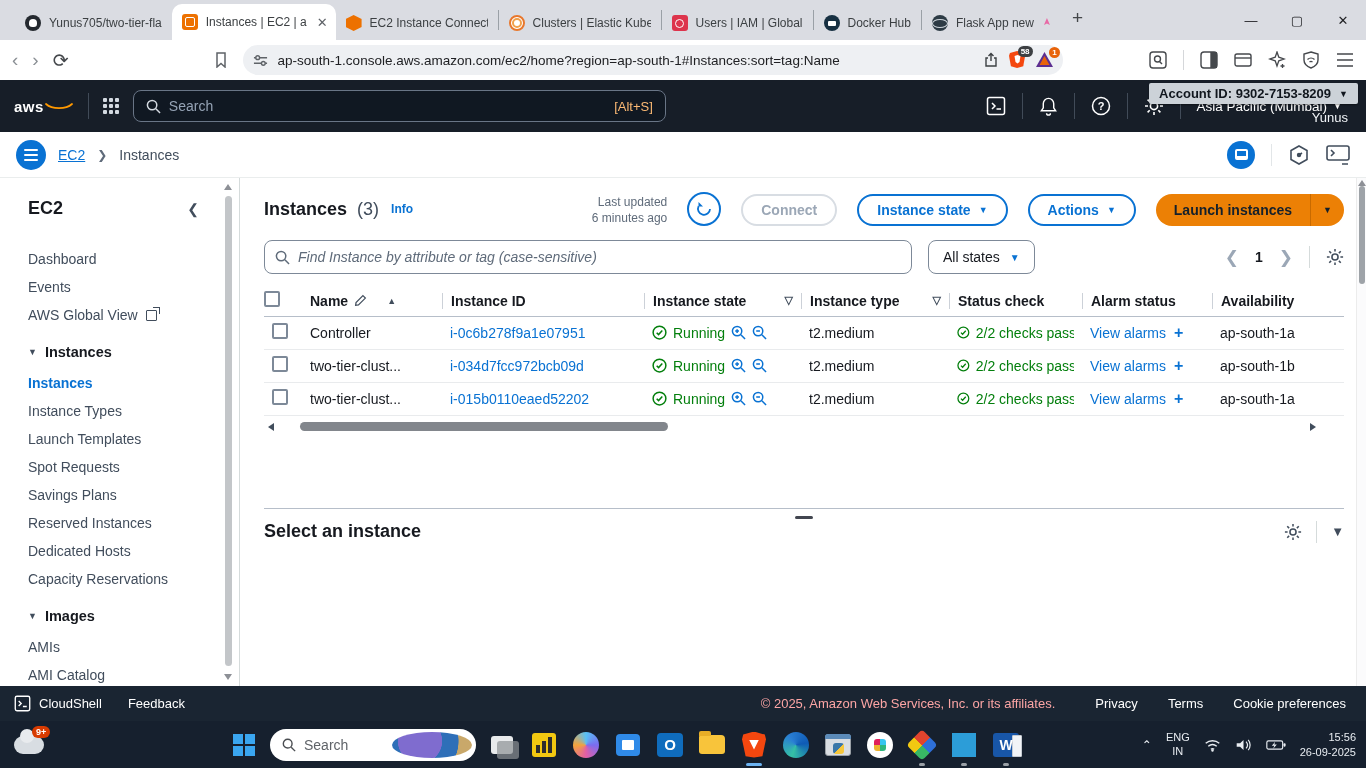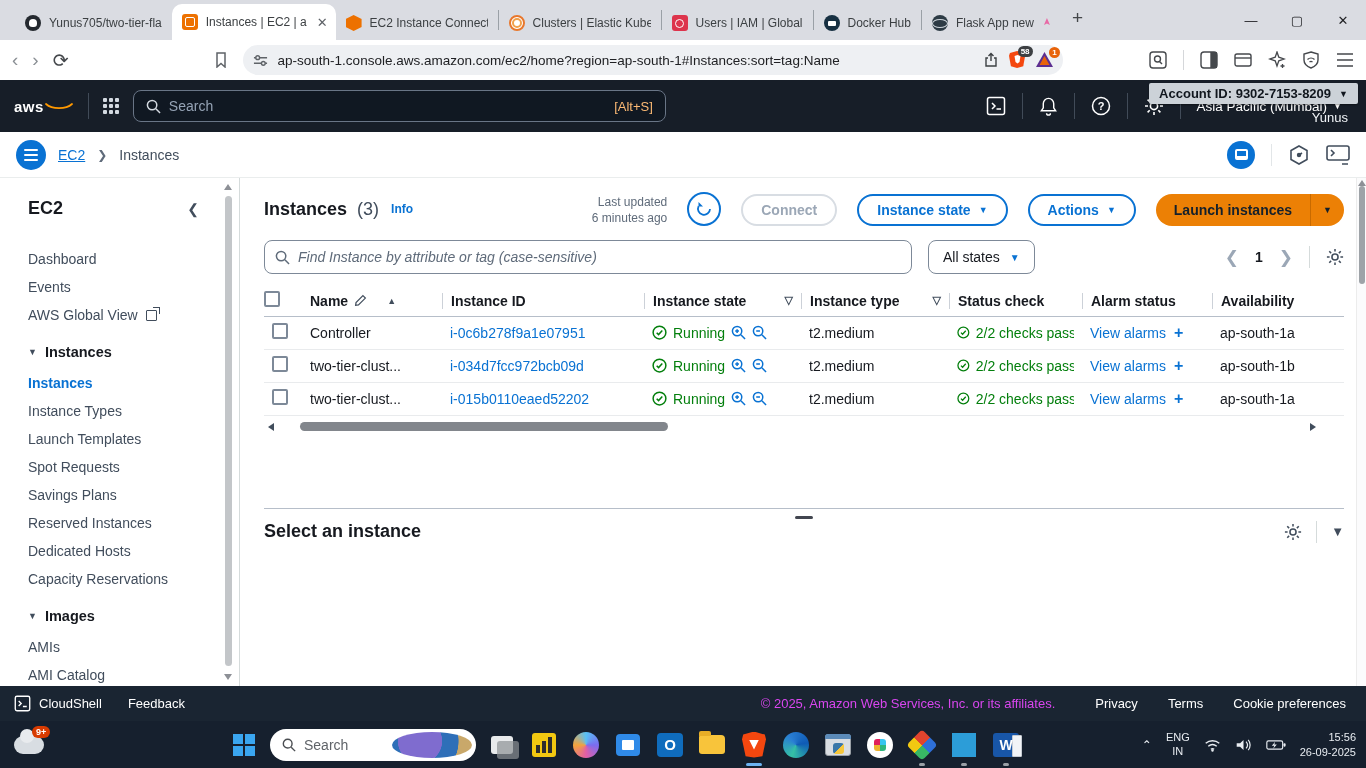--- a/index.html
+++ b/index.html
@@ -156,21 +156,21 @@
   .select-right { margin-left:auto; display:flex; align-items:center; gap:14px; color:#414d5c; }
   .chev-dn { font-size:13px; color:#414d5c; }
 
   .page-scroll { position:absolute; right:0; top:0; bottom:0; width:10px; background:#fbfbfc; border-left:1px solid #ececec; }
   .page-scroll .thumb { position:absolute; top:8px; left:2px; width:6px; height:98px; background:#9ea3a8; border-radius:3px; }
   .page-scroll .tri-up { left:1px; }
 
   
   .awsfooter { height:35px; background:#1a2532; display:flex; align-items:center; color:#fff; font-size:13px; padding:0 14px; gap:26px; flex-shrink:0; }
   .cs-group { display:flex; align-items:center; gap:8px; }
-  .copyright { margin-left:auto; color:#d946ef; }
+  .copyright { margin-left:auto; color:#fca5a5; }
   .foot-links { display:flex; gap:30px; margin-left:14px; margin-right:6px; }
 
   
   .taskbar { height:47px; background:#16202e; display:flex; align-items:center; position:relative; flex-shrink:0; }
   .weather { position:absolute; left:14px; display:flex; align-items:center; }
   .cloud { width:30px; height:18px; background:#d8dde2; border-radius:10px; position:relative; }
   .cloud::before { content:""; position:absolute; left:6px; top:-7px; width:14px; height:14px; background:#e8ebee; border-radius:50%; }
   .wbadge { position:absolute; top:-10px; left:18px; background:#d83b01; color:#fff; font-size:9px; font-weight:bold; border-radius:8px; padding:1px 4px; }
   .tb-center { display:flex; align-items:center; gap:10px; margin-left:228px; }
   .tb-ico { width:32px; height:32px; display:flex; align-items:center; justify-content:center; position:relative; }

